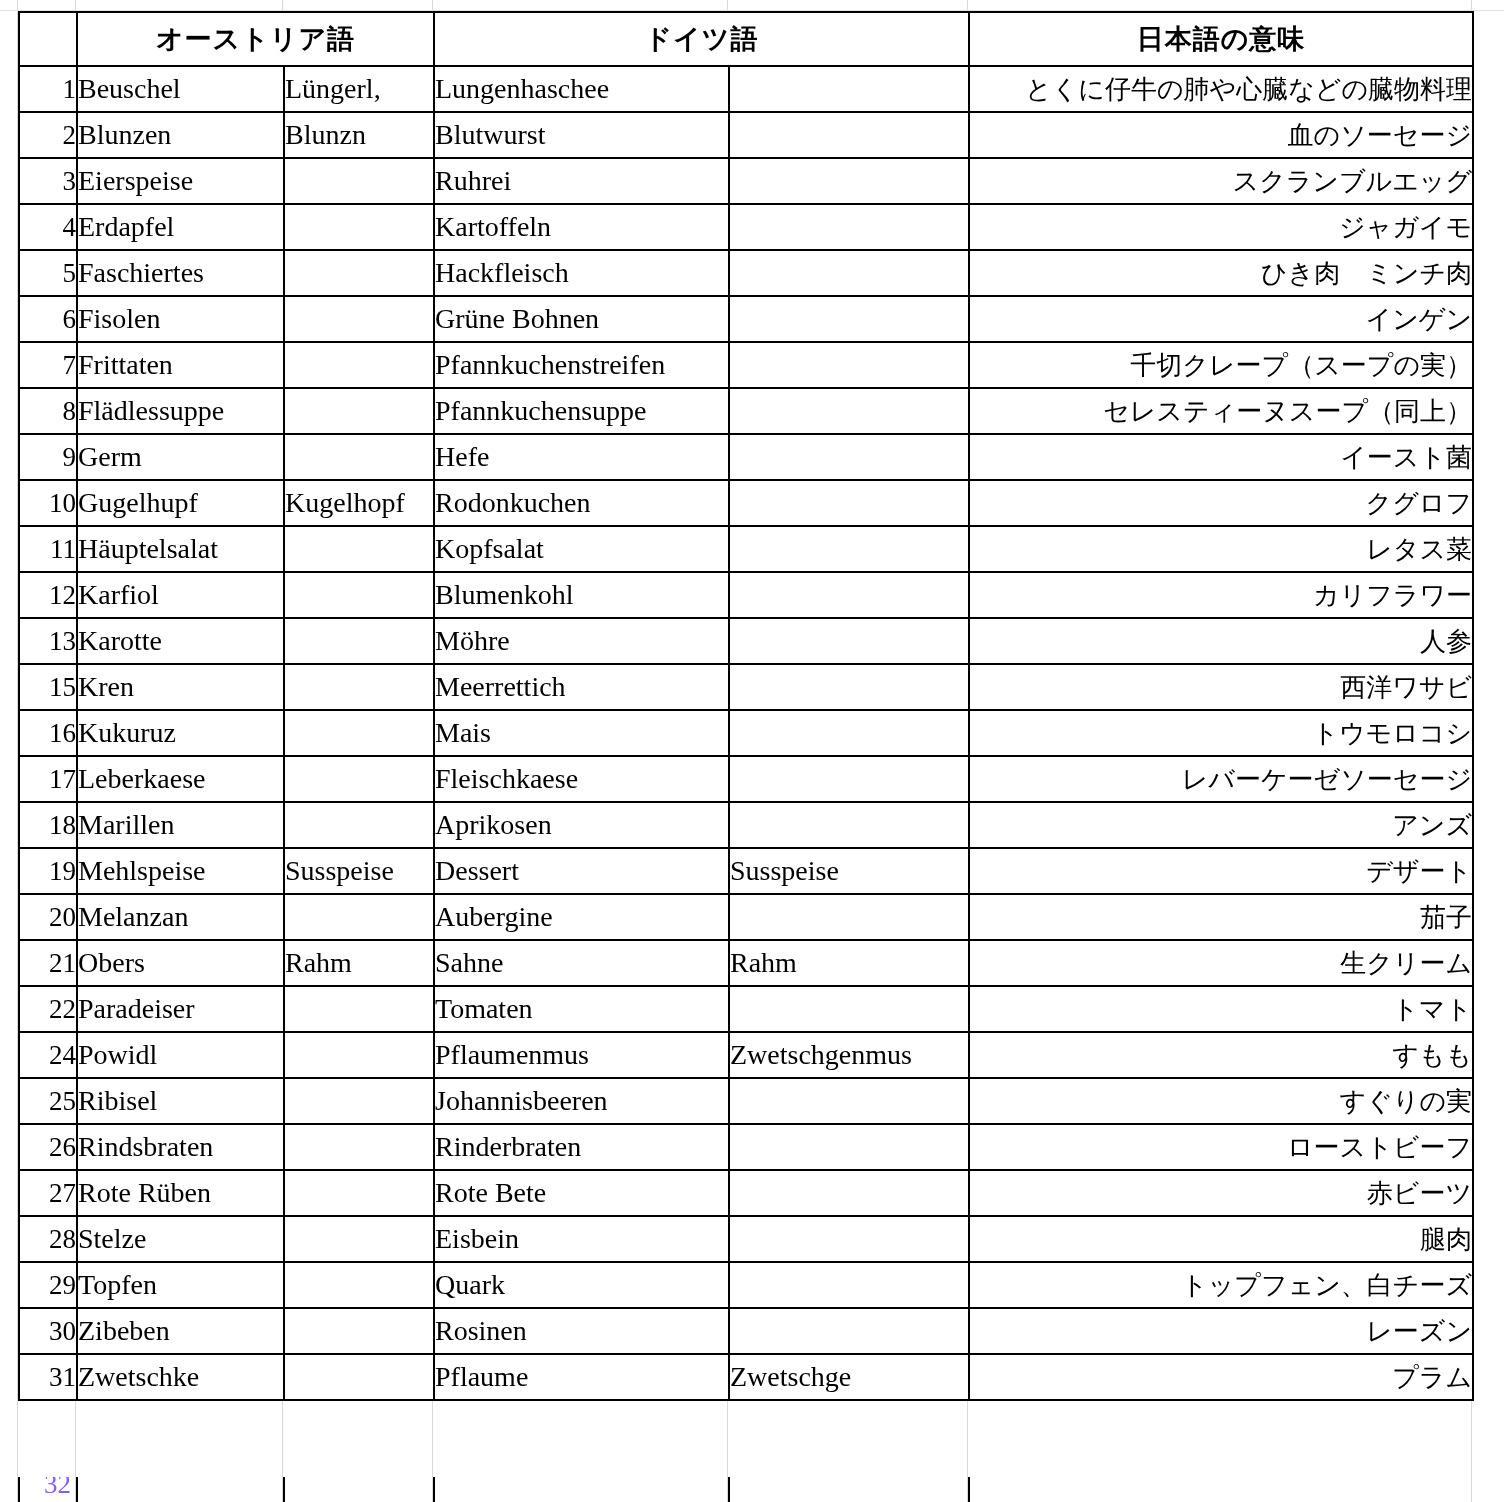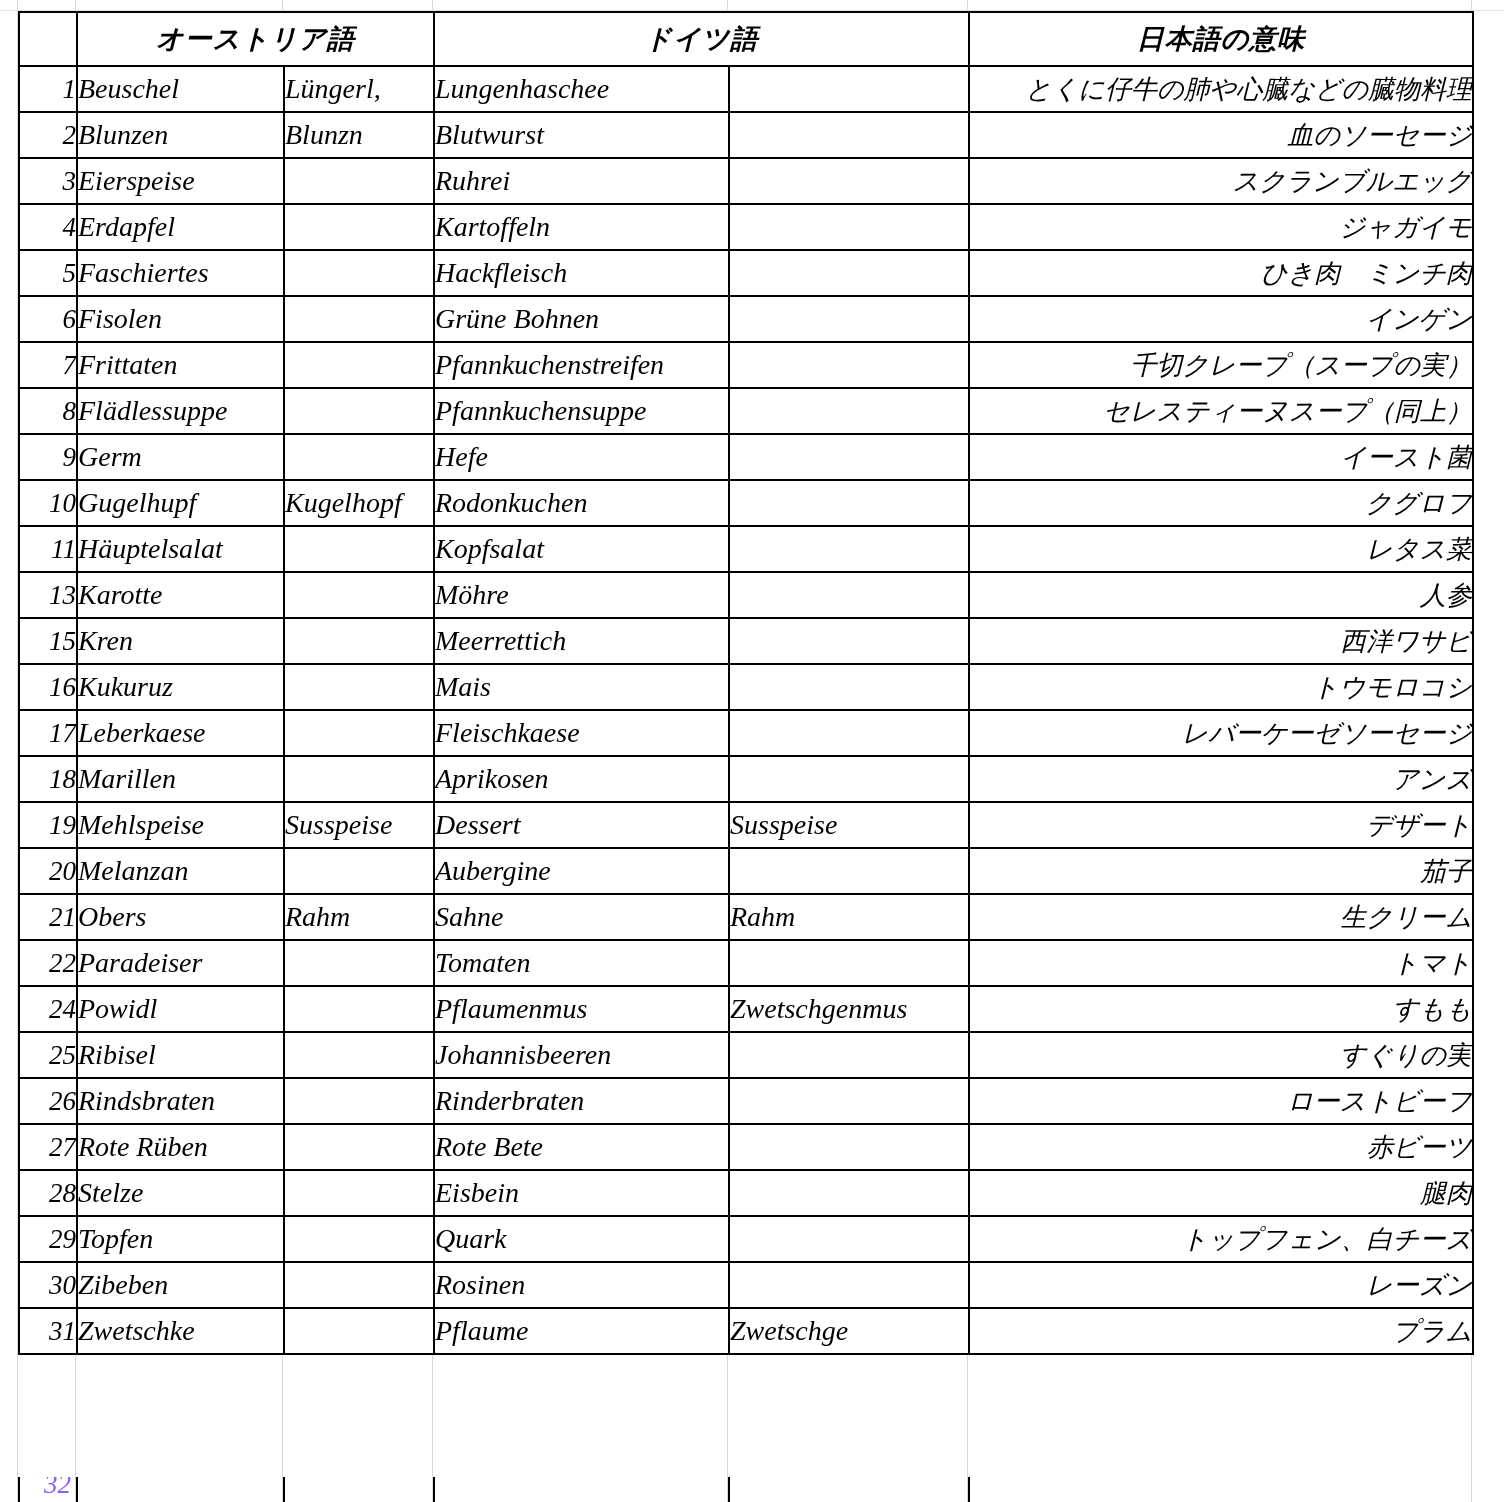--- a/index.html
+++ b/index.html
@@ -14,21 +14,20 @@
     font-family: "Liberation Serif", "DejaVu Serif", serif;
     color: #000000;
   }
 
   
   #sheet {
     position: relative;
     width: 1504px;
     height: 1196px;
     background: #ffffff;
-    font-style: italic;
   }
   .ghost-v {
     position: absolute;
     top: 0;
     width: 1px;
     height: 1502px;
     background: #d9d9d9;
   }
   .ghost-h {
     position: absolute;
@@ -246,20 +245,28 @@
         </tr>
         <tr>
           <td class="num">11</td>
           <td class="txt">Häuptelsalat</td>
           <td class="txt"></td>
           <td class="txt de1">Kopfsalat</td>
           <td class="txt de2"></td>
           <td class="jp">レタス菜</td>
         </tr>
         <tr>
+          <td class="num">12</td>
+          <td class="txt">Karfiol</td>
+          <td class="txt"></td>
+          <td class="txt de1">Blumenkohl</td>
+          <td class="txt de2"></td>
+          <td class="jp">カリフラワー</td>
+        </tr>
+        <tr>
           <td class="num">13</td>
           <td class="txt">Karotte</td>
           <td class="txt"></td>
           <td class="txt de1">Möhre</td>
           <td class="txt de2"></td>
           <td class="jp">人参</td>
         </tr>
         <tr>
           <td class="num">15</td>
           <td class="txt">Kren</td>

